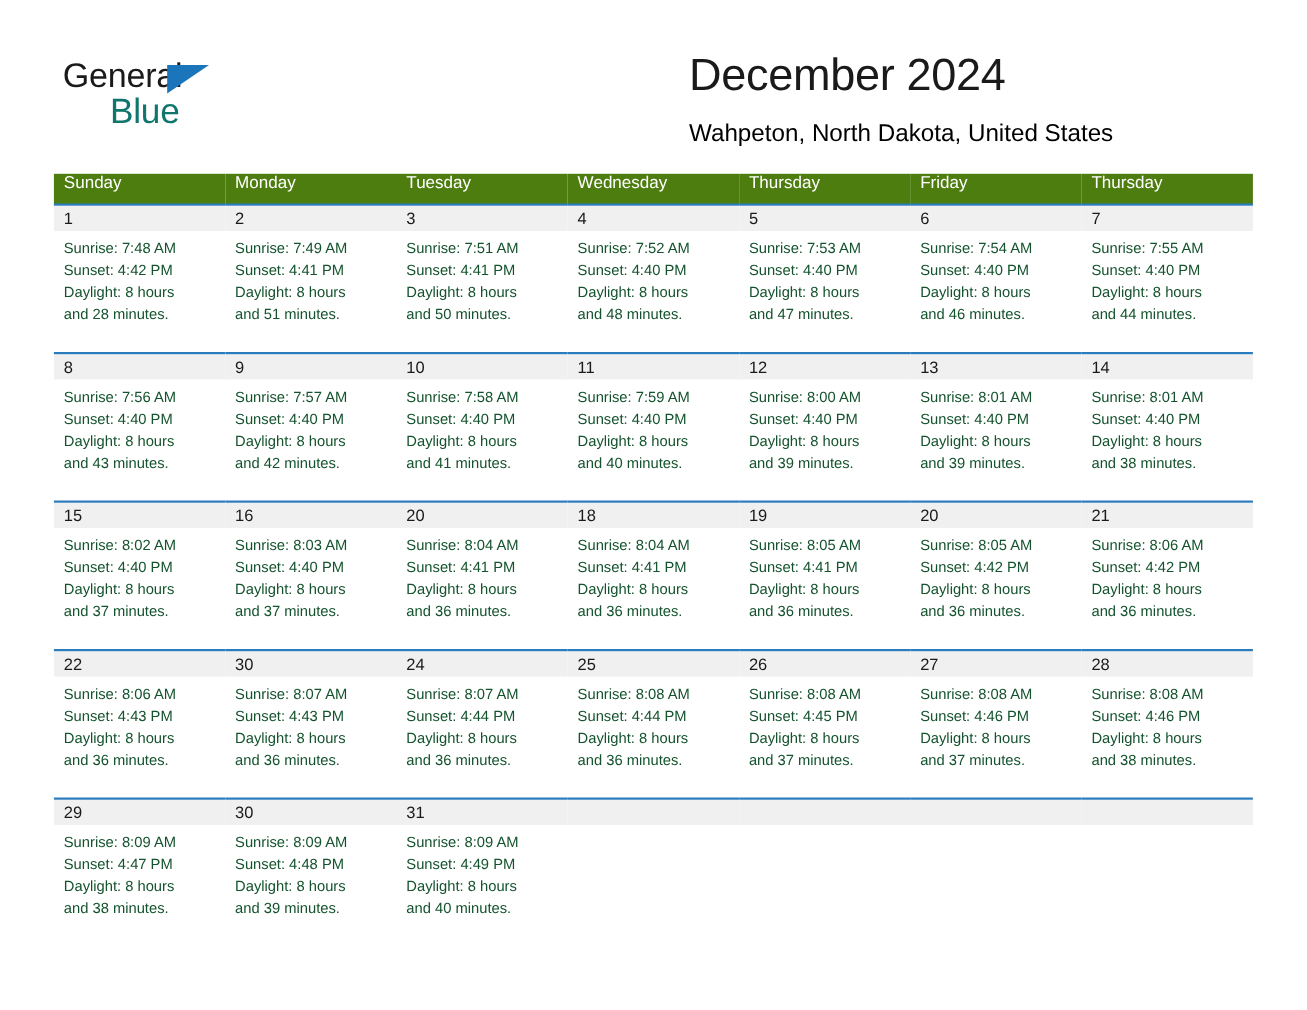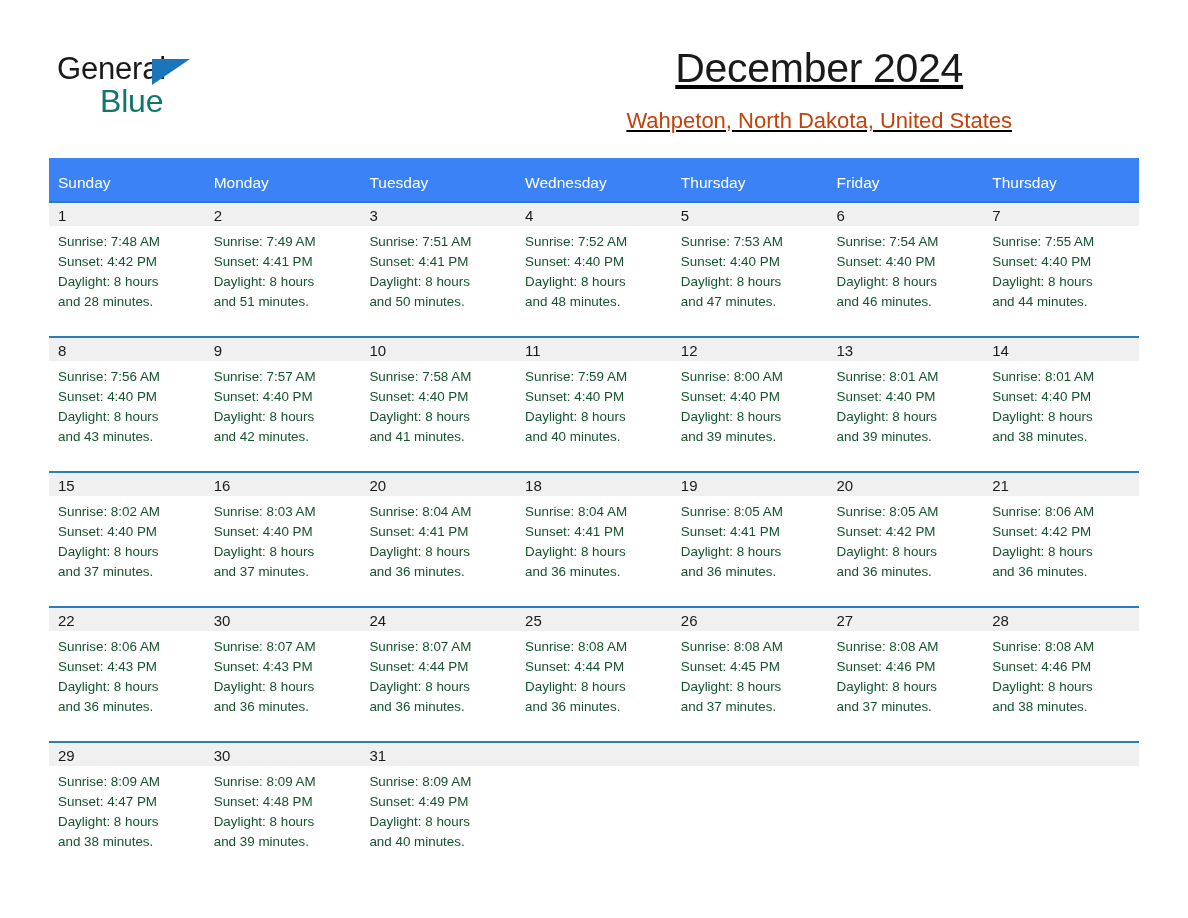--- a/index.html
+++ b/index.html
@@ -66,55 +66,54 @@
     font-size: 32px;
     line-height: 36px;
     color: #0f766e;
     letter-spacing: -0.2px;
   }
 
   .title-block {
     position: absolute;
     right: 52px;
     top: 44px;
-    text-align: center;
-    text-decoration: underline;
+    text-align: left;
   }
   .cal-title {
     font-size: 41px;
     line-height: 48px;
     color: #1a1a1a;
     font-weight: normal;
     margin: 0;
     letter-spacing: -0.3px;
   }
   .cal-subtitle {
     font-size: 22px;
     line-height: 30px;
-    color: #c2410c;
+    color: #000000;
     margin: 14px 0 0 0;
     font-weight: normal;
   }
 
   
   .calendar {
     position: absolute;
     left: 49px;
     top: 158px;
     width: 1090px;
     border-collapse: collapse;
     table-layout: fixed;
   }
   .calendar th {
-    background: #3b82f6;
+    background: #4d7c0f;
     color: #ffffff;
     font-size: 15.5px;
     font-weight: normal;
     text-align: left;
-    padding: 16px 0 9px 9px;
+    padding: 0 0 9px 9px;
     height: 16px;
     box-sizing: border-box;
   }
   .calendar td {
     vertical-align: top;
     padding: 0;
     width: 155.7px;
     height: 135px;
     box-sizing: border-box;
     border-top: 2px solid #2b7cbf;

